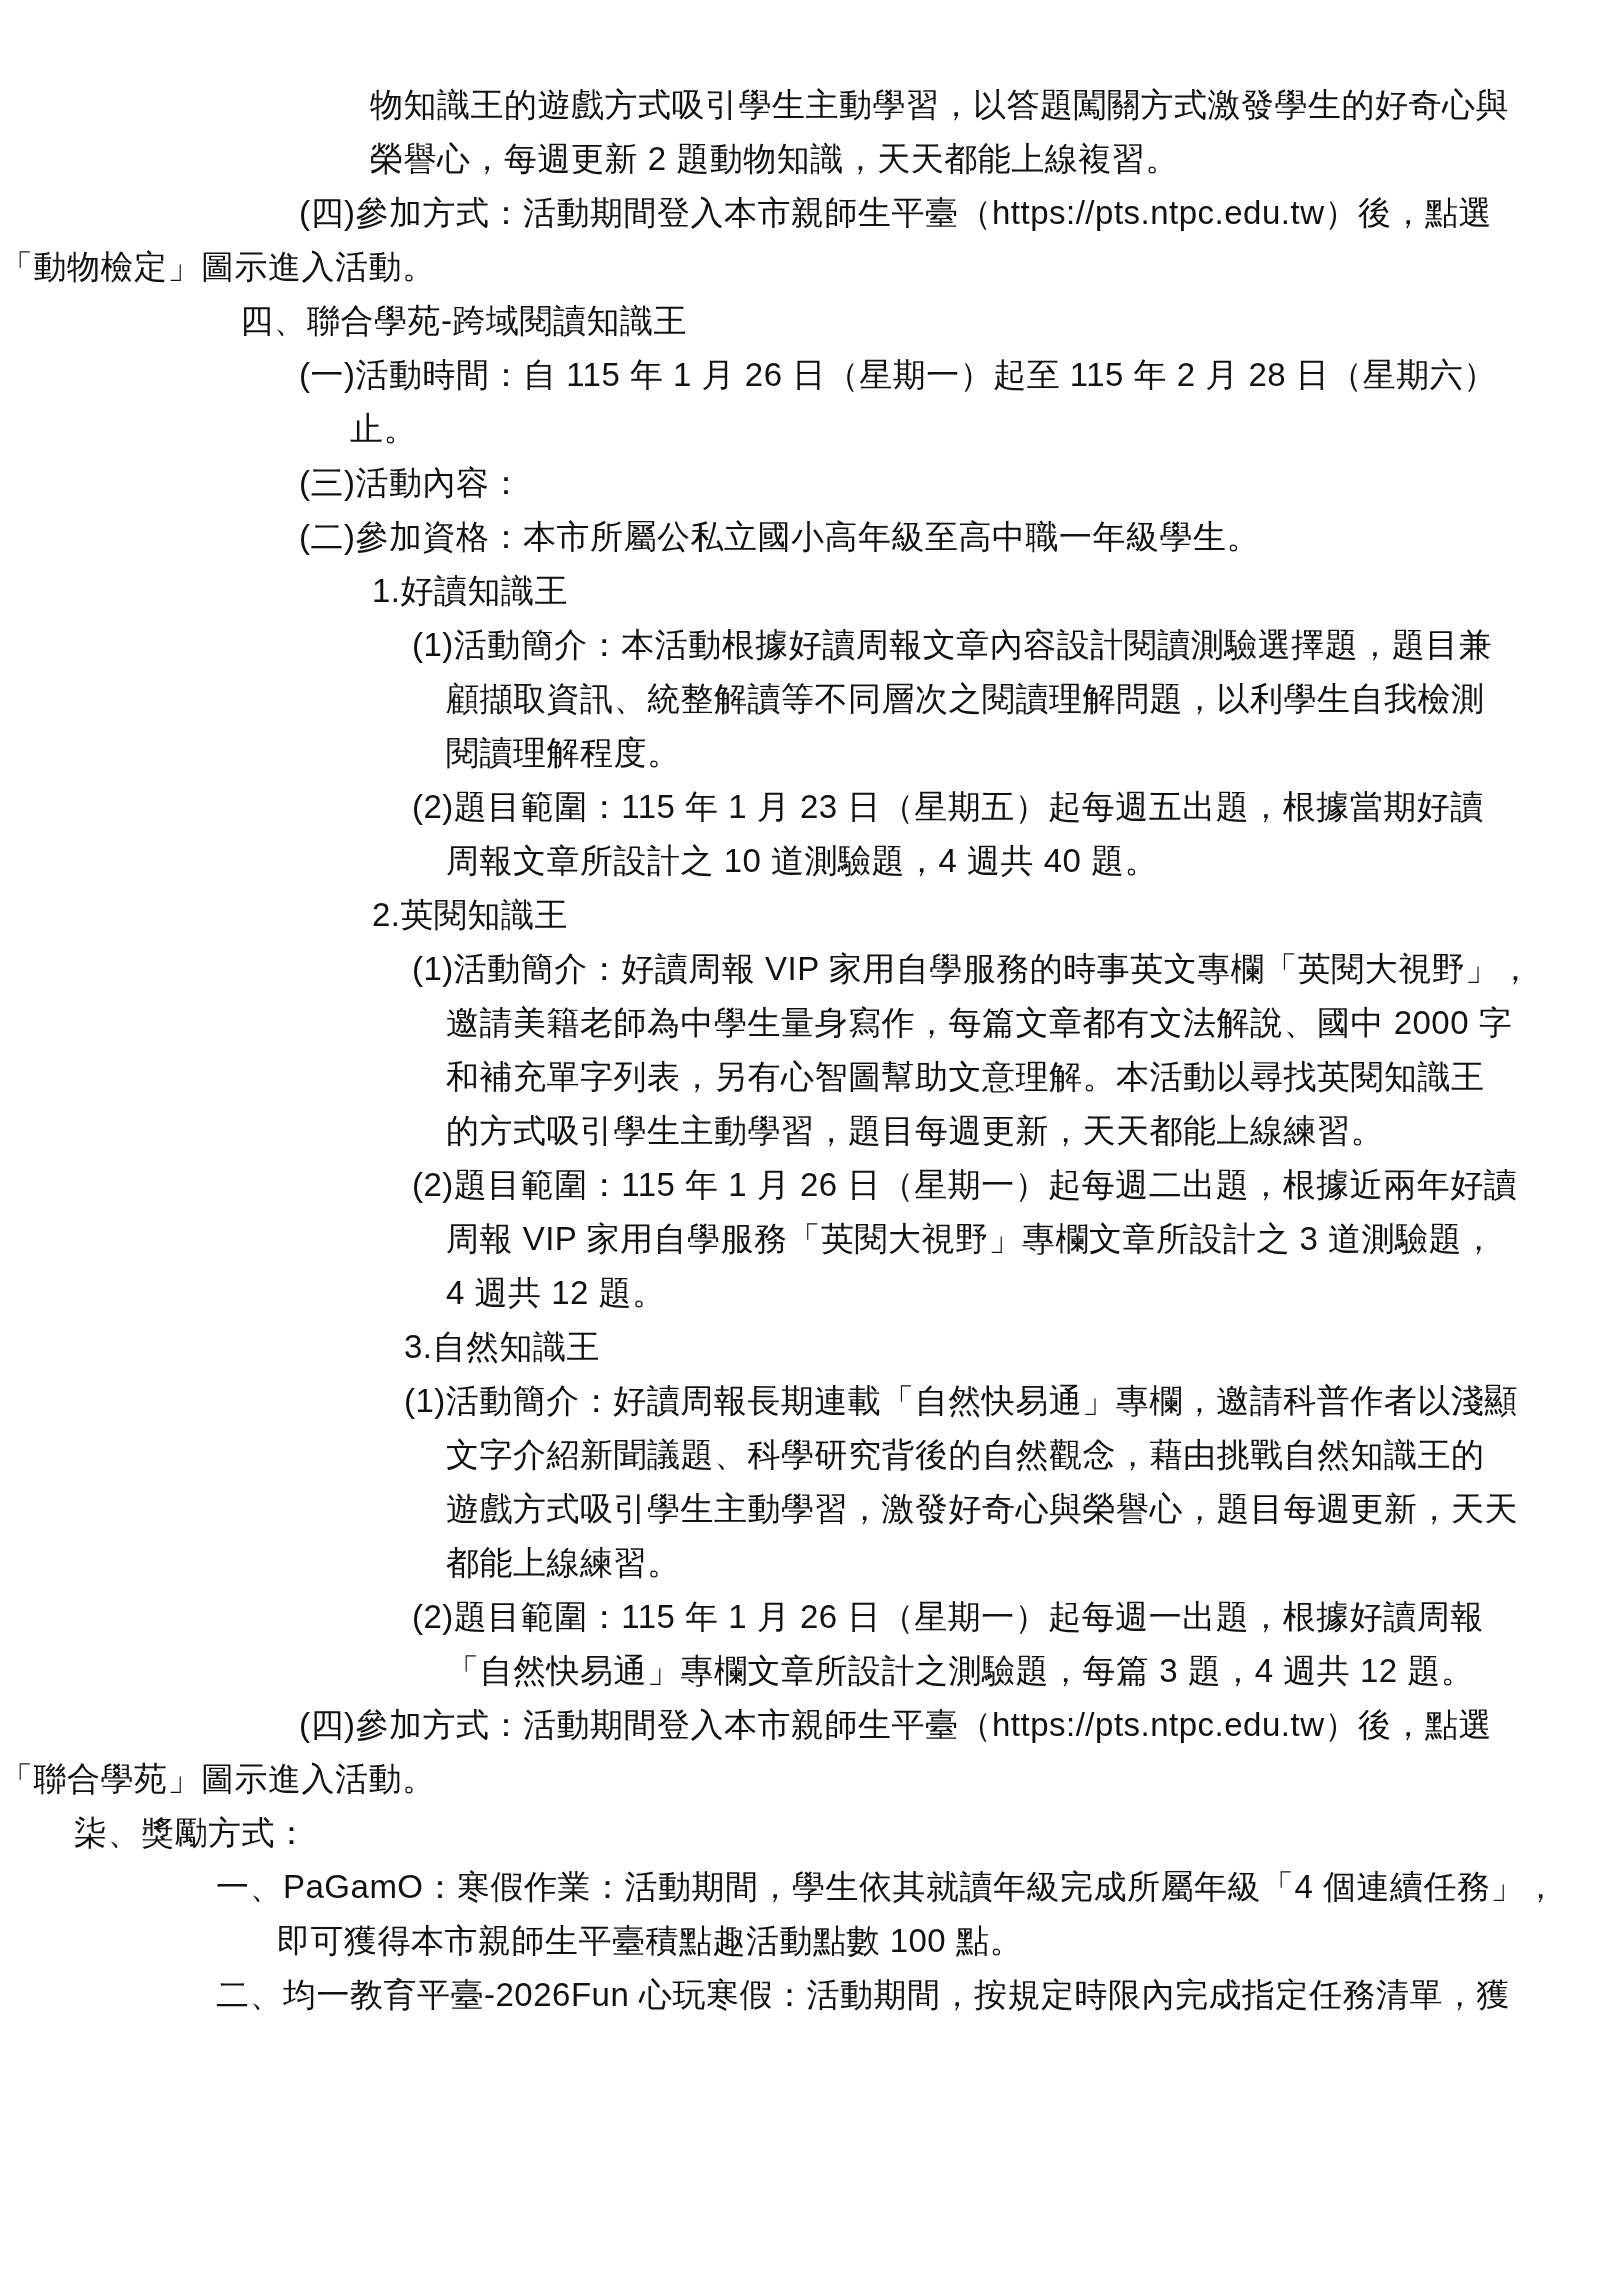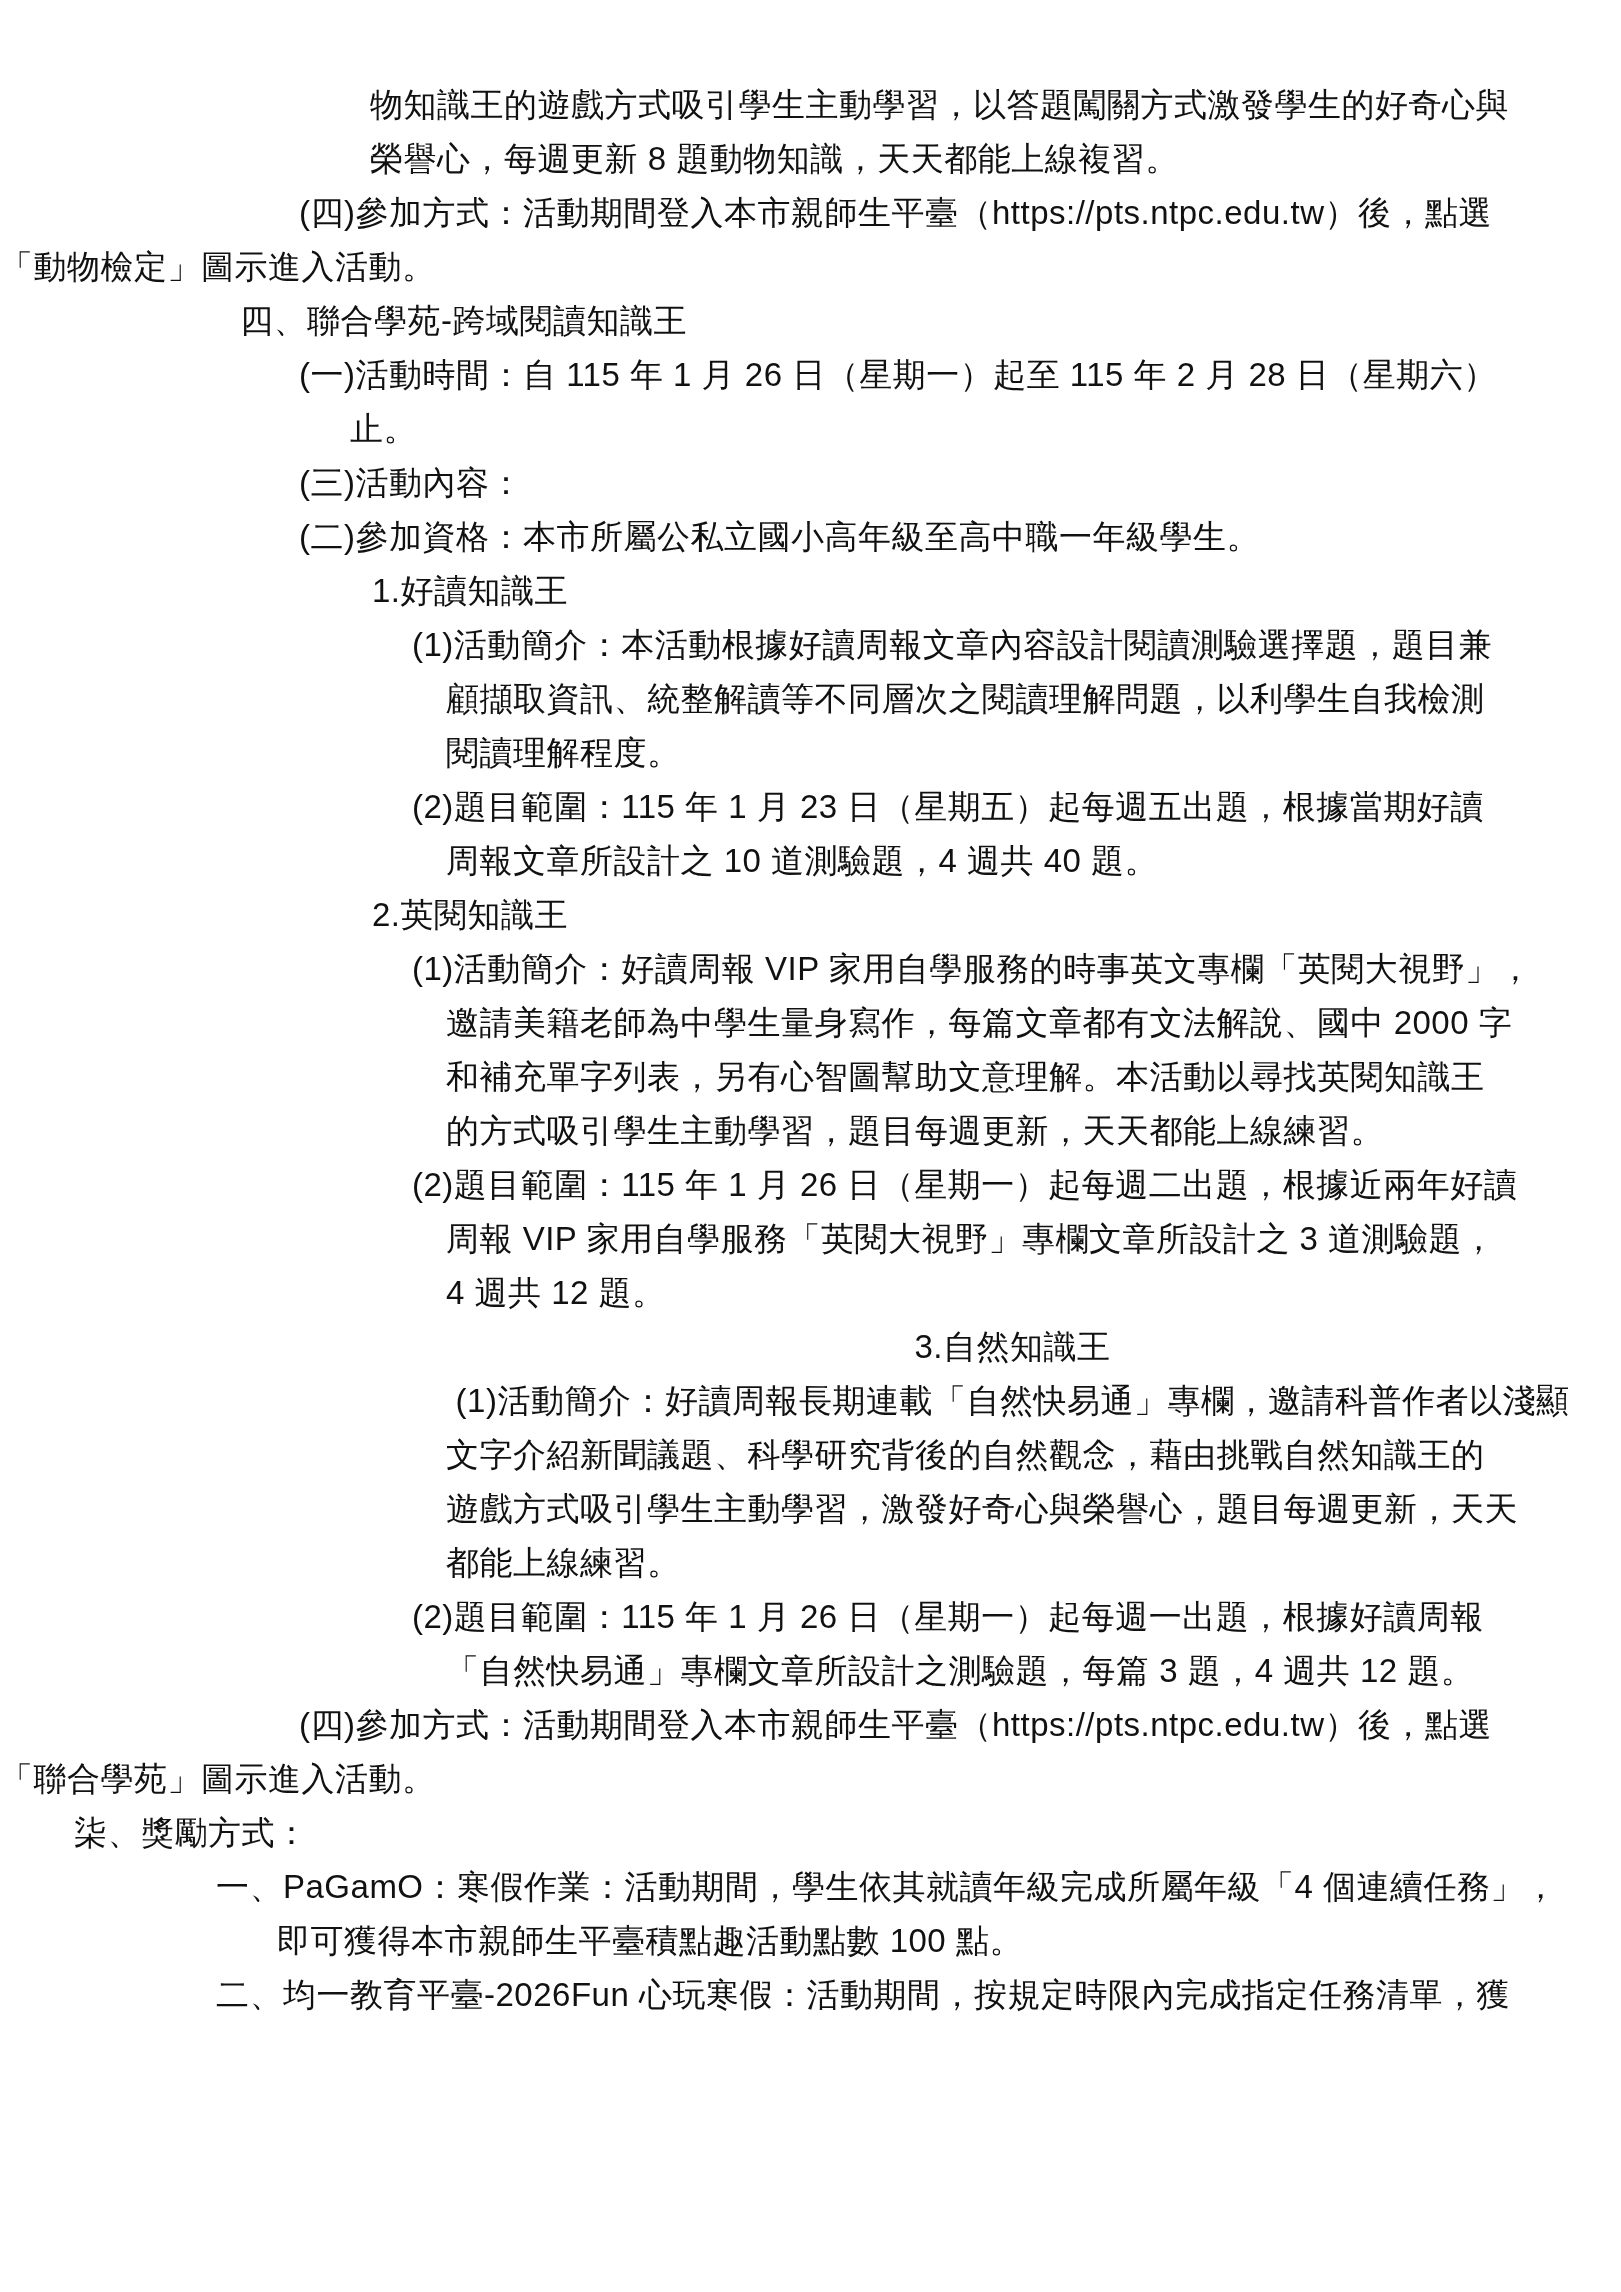--- a/index.html
+++ b/index.html
@@ -25,31 +25,31 @@
   }
   
   .ind-a{margin-left:74px;}   
   .ind-b{margin-left:216px;}   
   .ind-b2{margin-left:277px;}  
   .ind-c{margin-left:240px;}   
   .ind-d{margin-left:299px;}   
   .ind-d2{margin-left:350px;}  
   .ind-d3{}  
   .ind-e{margin-left:372px;}   
-  .ind-e2{margin-left:404px;text-align:center;}  
+  .ind-e2{margin-left:404px;}  
   .ind-f{margin-left:412px;}   
   .ind-f2{margin-left:446px;}  
   .ind-t{margin-left:370px;}   
 </style>
 </head>
 <body>
 
 <div class="page">
   <div class="doc-line ind-t">物知識王的遊戲方式吸引學生主動學習，以答題闖關方式激發學生的好奇心與</div>
-  <div class="doc-line ind-t">榮譽心，每週更新 8 題動物知識，天天都能上線複習。</div>
+  <div class="doc-line ind-t">榮譽心，每週更新 2 題動物知識，天天都能上線複習。</div>
   <div class="doc-line ind-d">(四)參加方式：活動期間登入本市親師生平臺（https://pts.ntpc.edu.tw）後，點選</div>
   <div class="doc-line ind-d3">「動物檢定」圖示進入活動。</div>
   <div class="doc-line ind-c">四、聯合學苑-跨域閱讀知識王</div>
   <div class="doc-line ind-d">(一)活動時間：自 115 年 1 月 26 日（星期一）起至 115 年 2 月 28 日（星期六）</div>
   <div class="doc-line ind-d2">止。</div>
   <div class="doc-line ind-d">(三)活動內容：</div>
   <div class="doc-line ind-d">(二)參加資格：本市所屬公私立國小高年級至高中職一年級學生。</div>
   <div class="doc-line ind-e">1.好讀知識王</div>
   <div class="doc-line ind-f">(1)活動簡介：本活動根據好讀周報文章內容設計閱讀測驗選擇題，題目兼</div>
   <div class="doc-line ind-f2">顧擷取資訊、統整解讀等不同層次之閱讀理解問題，以利學生自我檢測</div>

